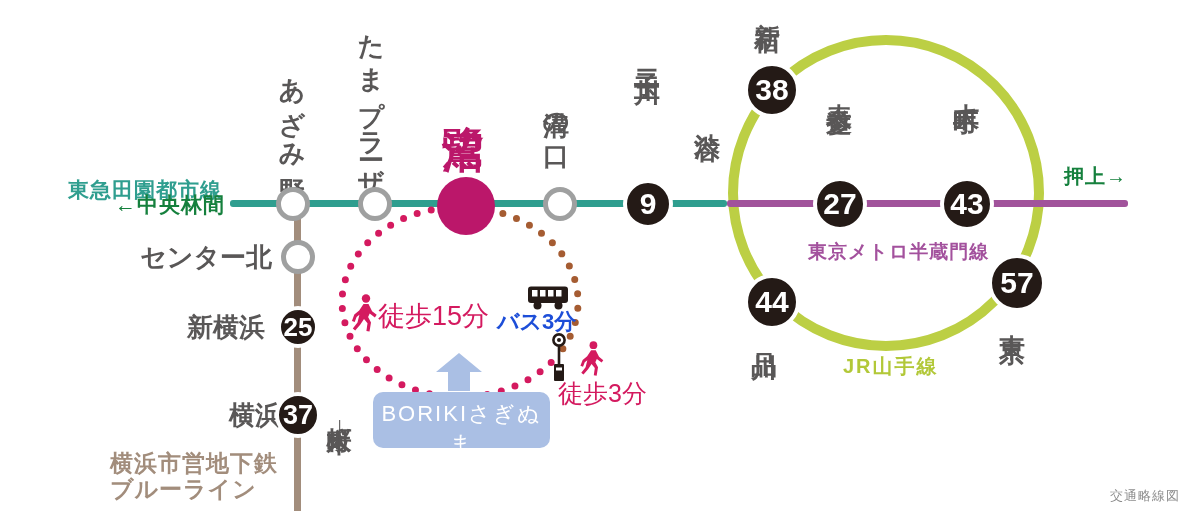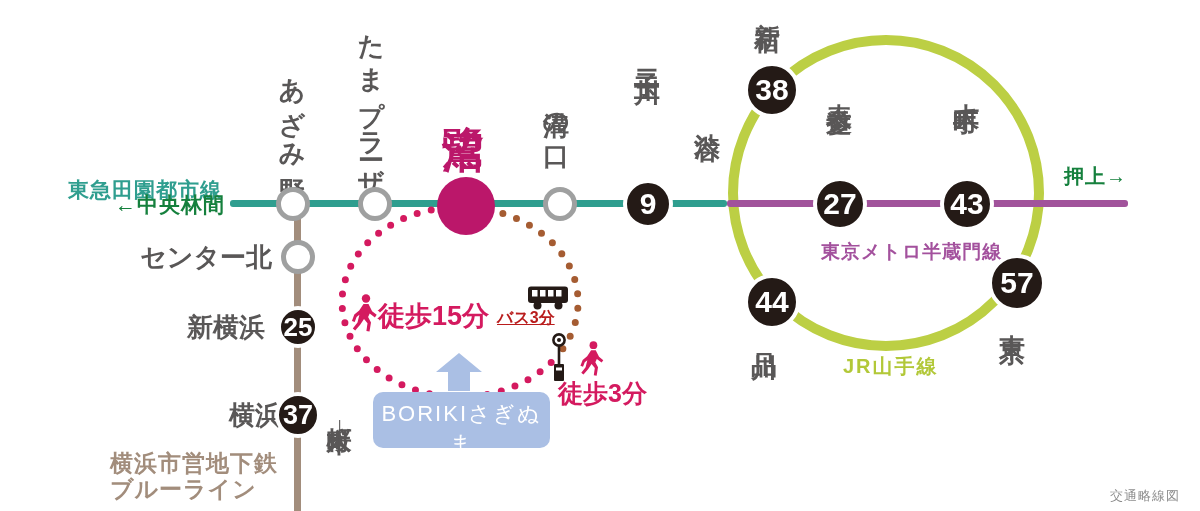--- a/index.html
+++ b/index.html
@@ -34,25 +34,25 @@
   
   .vlabel{
     position:absolute;writing-mode:vertical-rl;text-orientation:upright;
     color:#595757;font-size:26px;font-weight:600;letter-spacing:3px;white-space:nowrap;
     transform:translateX(-50%);
   }
   .vlabel.main{color:#bb176a;font-size:42px;font-weight:bold;letter-spacing:6px;}
   .hlabel{position:absolute;white-space:nowrap;line-height:1.15;}
   .linename-teal{color:#2f9e8f;font-size:21px;font-weight:600;letter-spacing:1px;}
   .terminus{color:#15803d;font-size:21px;font-weight:bold;letter-spacing:1px;}
-  .linename-purple{color:#a3519d;font-size:19px;font-weight:bold;letter-spacing:1px;margin-left:13px;}
+  .linename-purple{color:#a3519d;font-size:19px;font-weight:bold;letter-spacing:1px;}
   .linename-green{color:#b2c838;font-size:20px;font-weight:bold;letter-spacing:2px;}
   .linename-brown{color:#a28d7c;font-size:23px;font-weight:600;letter-spacing:1px;}
-  .walk{color:#d41a5f;font-weight:bold;}
-  .bus-t{color:#b91c1c;font-weight:bold;font-size:16px;text-decoration:underline;}
+  .walk{color:#d41a5f;font-weight:normal;}
+  .bus-t{color:#1d4ed8;font-weight:bold;font-size:22px;}
   .gray-right{color:#595757;font-size:26px;font-weight:600;text-align:right;}
   .footer-note{color:#8c8c8c;font-size:13px;letter-spacing:1px;}
   
   .prop-box{
     position:absolute;left:373px;top:392px;width:177px;height:56px;background:#aabfe4;
     border-radius:10px;color:#ffffff;text-align:center;
   }
   .prop-box .l1{font-size:22px;letter-spacing:2px;margin-top:7px;}
   .prop-box .l2{font-size:10.5px;letter-spacing:2.5px;margin-top:3px;font-weight:bold;}
   svg{display:block;}

